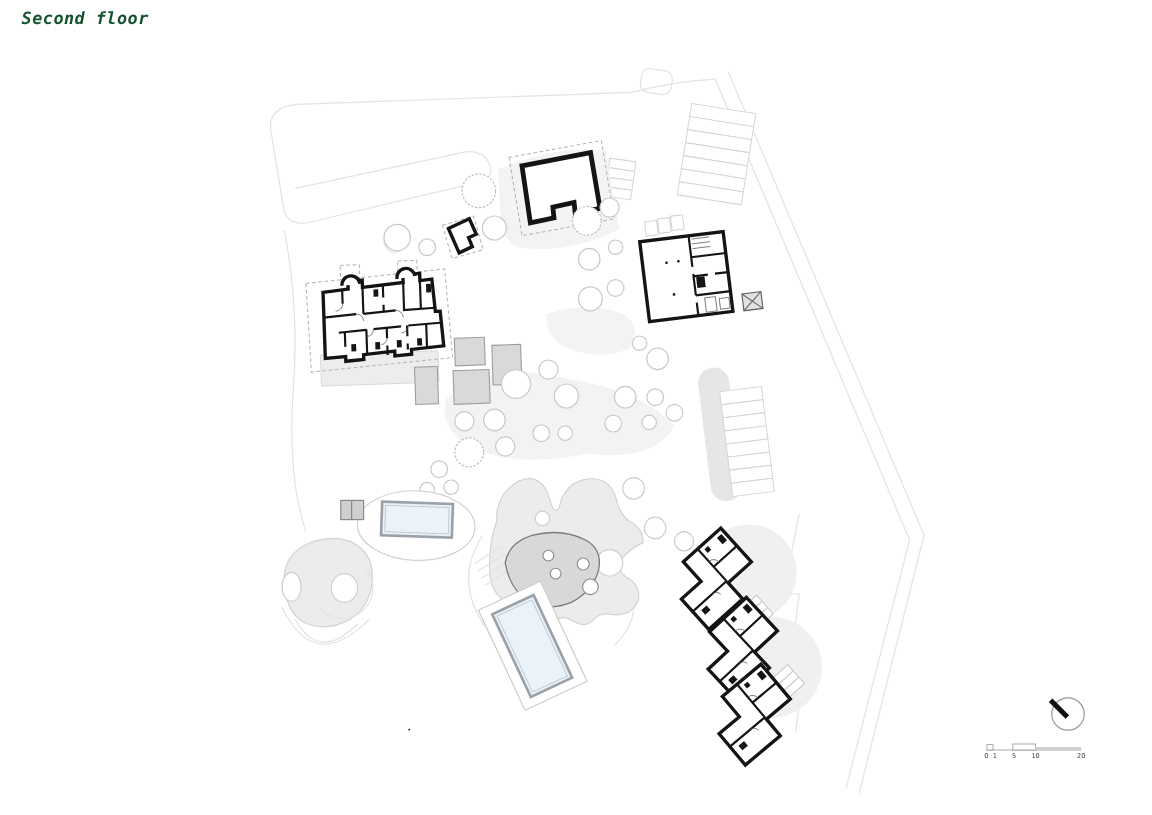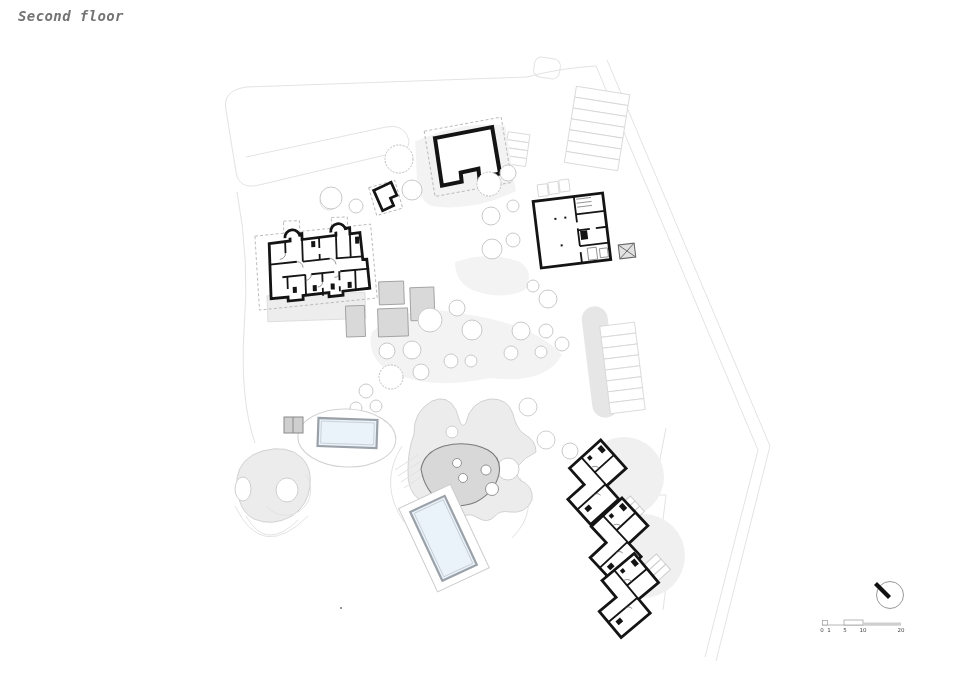--- a/index.html
+++ b/index.html
@@ -1,18 +1,18 @@
 <!DOCTYPE html>
 <html><head>
 <meta charset="utf-8">
 <style>
   html,body{margin:0;padding:0;width:960px;height:679px;background:#fff;overflow:hidden;}
   .page{position:relative;width:960px;height:679px;font-family:"DejaVu Sans",sans-serif;}
   .plan-title{position:absolute;left:18px;top:8px;font-family:"DejaVu Sans Mono",monospace;
-    font-weight:bold;font-style:italic;font-size:14px;letter-spacing:.4px;color:#737373;}
+    font-weight:bold;font-style:italic;font-size:14px;letter-spacing:.4px;color:#14532d;}
   svg{position:absolute;left:0;top:0;}
   .faint{stroke:#e3e3e3;stroke-width:1;fill:none;}
   .terrain{fill:#f3f3f3;stroke:none;}
   .terrain2{fill:#f0f0f0;stroke:none;}
   .stall{fill:#ffffff;stroke:#d4d4d4;stroke-width:.8;}
   .faintRect{fill:#ffffff;stroke:#d0d0d0;stroke-width:.8;}
   .dashed{fill:none;stroke:#b5b5b5;stroke-width:.9;stroke-dasharray:3 2.2;}
   .wallMain{fill:#ffffff;stroke:#141414;stroke-width:2.8;stroke-linejoin:miter;}
   .wallA{fill:#ffffff;stroke:#141414;stroke-width:4;stroke-linejoin:miter;}
   .wallIn{fill:none;stroke:#141414;stroke-width:1.8;}

